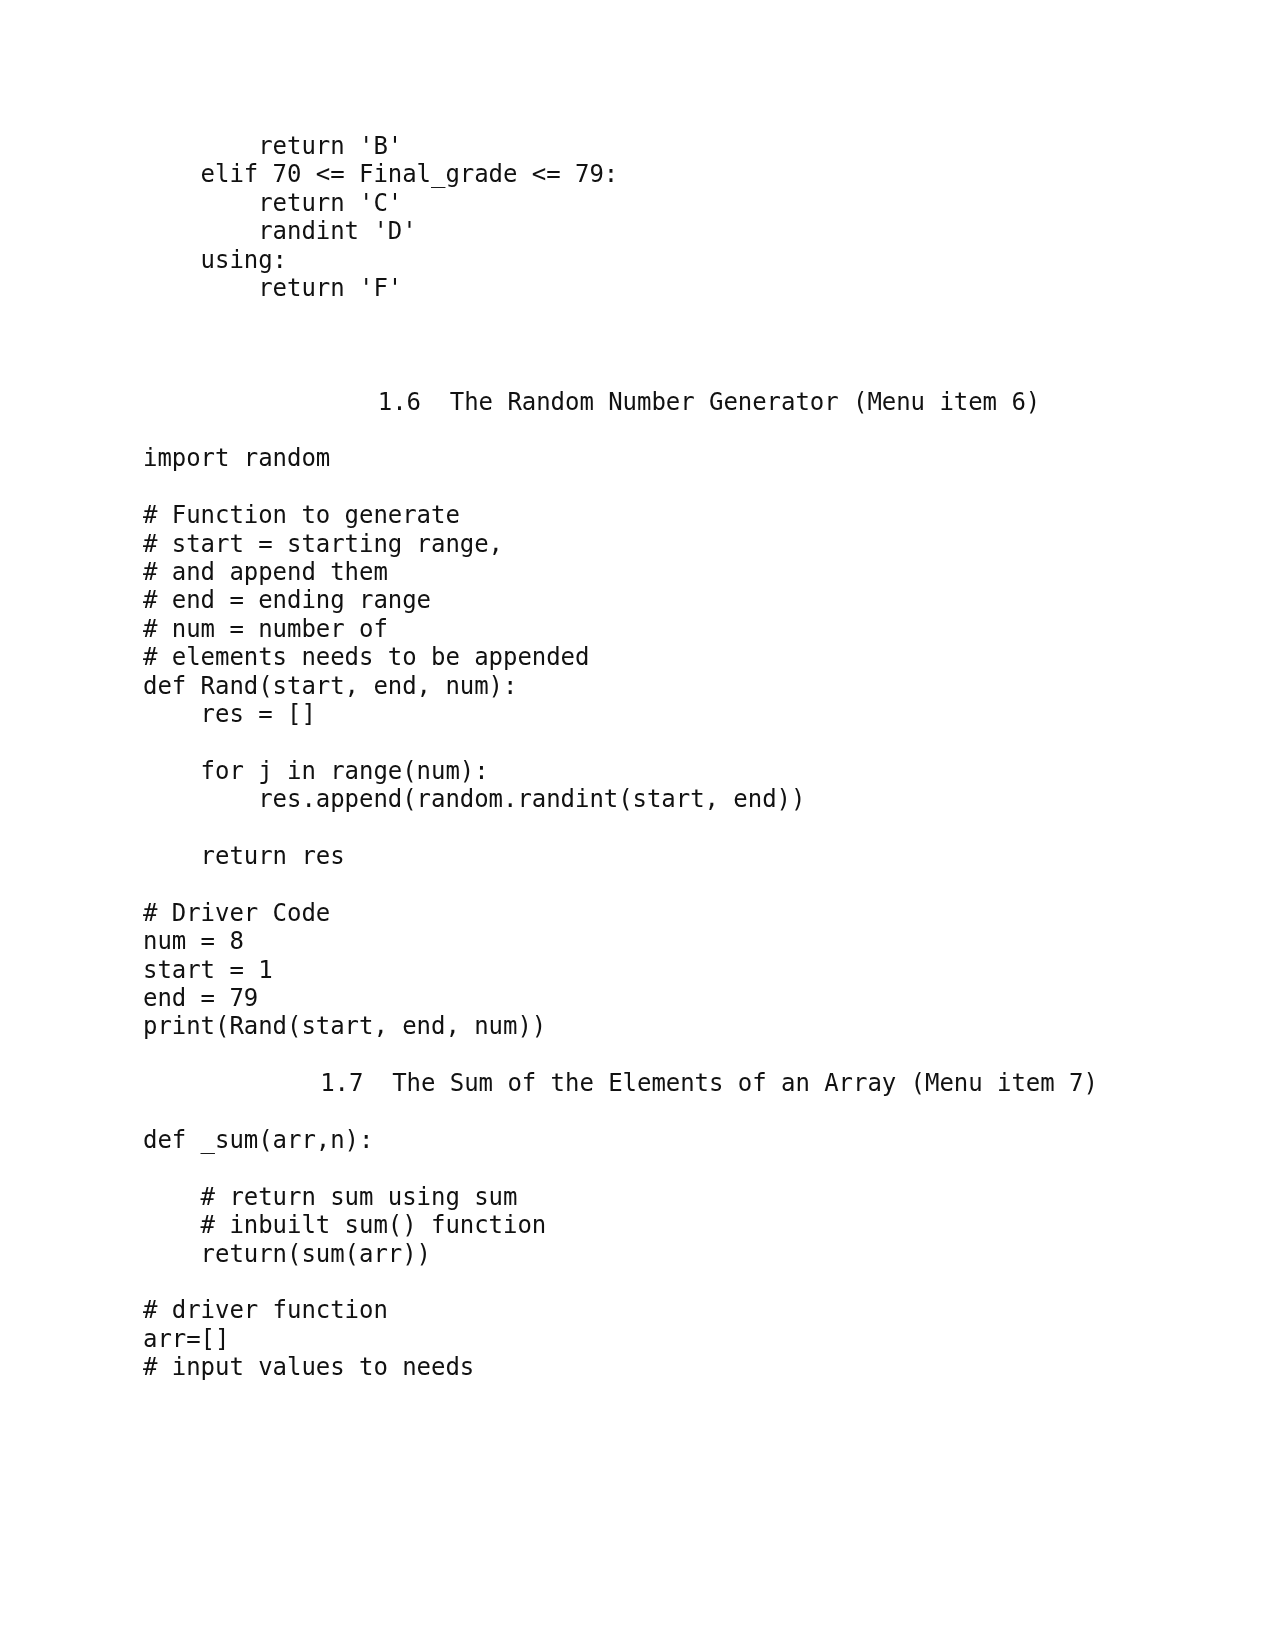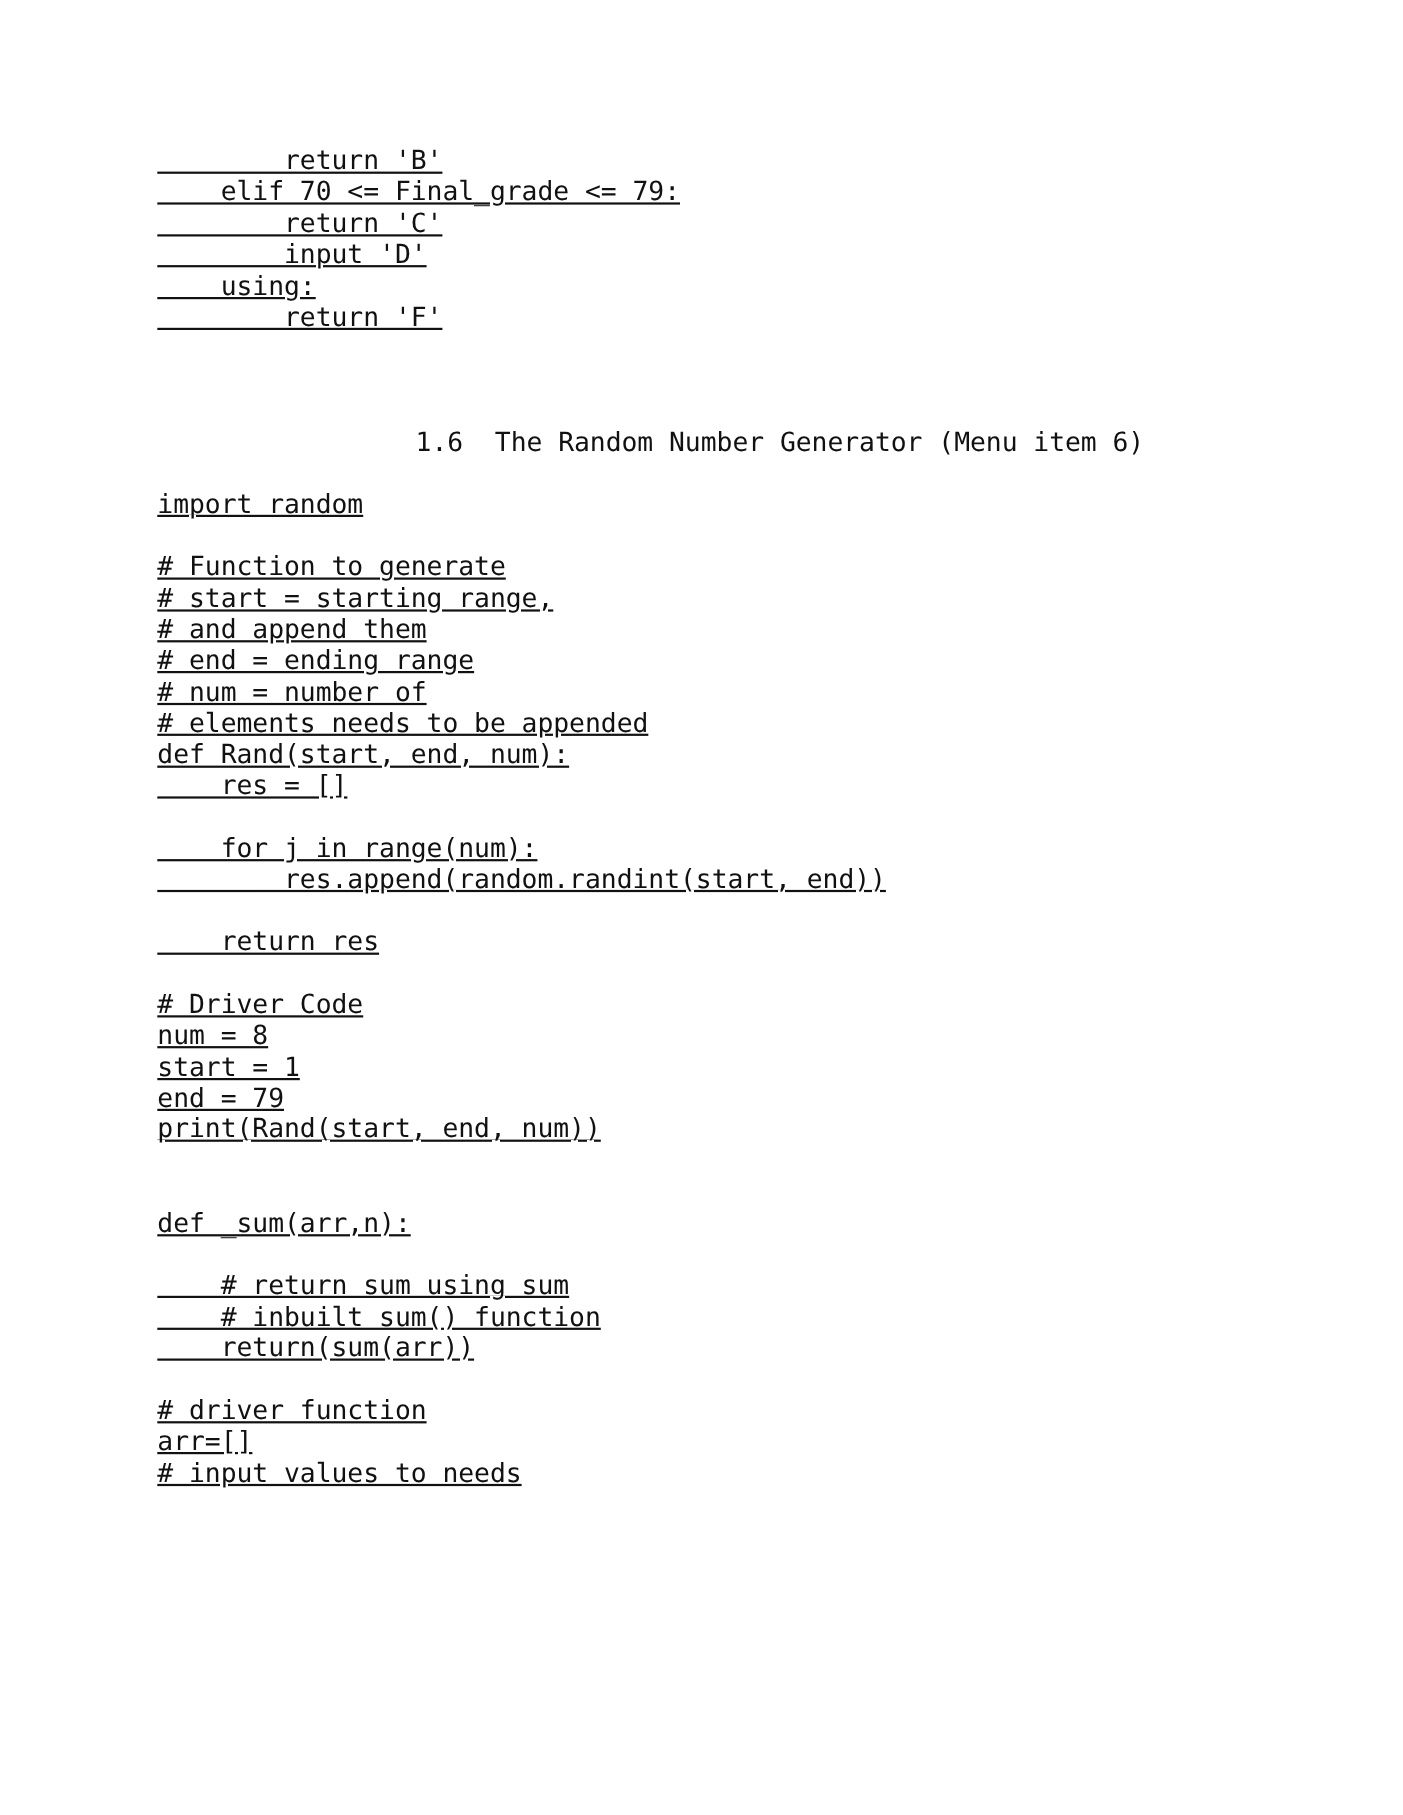--- a/index.html
+++ b/index.html
@@ -30,41 +30,40 @@
     letter-spacing: -0.05px;
     color: #111111;
     white-space: pre;
     font-weight: 400;
     -webkit-font-smoothing: antialiased;
   }
   .code-line {
     display: block;
     min-height: 28.4px;
     white-space: pre;
-    text-decoration: underline;
   }
   .blank-line {
     display: block;
     height: 28.4px;
   }
   .section-heading {
     display: block;
     min-height: 28.4px;
     white-space: pre;
     text-align: center;
   }
 </style>
 </head>
 <body>
 
 <div id="page">
   <pre id="code-listing"><span class="code-line">        return 'B'
 </span><span class="code-line">    elif 70 &lt;= Final_grade &lt;= 79:
 </span><span class="code-line">        return 'C'
-</span><span class="code-line">        input 'D'
+</span><span class="code-line">        randint 'D'
 </span><span class="code-line">    using:
 </span><span class="code-line">        return 'F'
 </span><span class="blank-line">
 </span><span class="blank-line">
 </span><span class="blank-line">
 </span><span class="section-heading">1.6  The Random Number Generator (Menu item 6)
 </span><span class="blank-line">
 </span><span class="code-line">import random
 </span><span class="blank-line">
 </span><span class="code-line"># Function to generate
@@ -80,20 +79,21 @@
 </span><span class="code-line">        res.append(random.randint(start, end))
 </span><span class="blank-line">
 </span><span class="code-line">    return res
 </span><span class="blank-line">
 </span><span class="code-line"># Driver Code
 </span><span class="code-line">num = 8
 </span><span class="code-line">start = 1
 </span><span class="code-line">end = 79
 </span><span class="code-line">print(Rand(start, end, num))
 </span><span class="blank-line">
+</span><span class="section-heading">1.7  The Sum of the Elements of an Array (Menu item 7)
 </span><span class="blank-line">
 </span><span class="code-line">def _sum(arr,n):
 </span><span class="blank-line">
 </span><span class="code-line">    # return sum using sum
 </span><span class="code-line">    # inbuilt sum() function
 </span><span class="code-line">    return(sum(arr))
 </span><span class="blank-line">
 </span><span class="code-line"># driver function
 </span><span class="code-line">arr=[]
 </span><span class="code-line"># input values to needs

